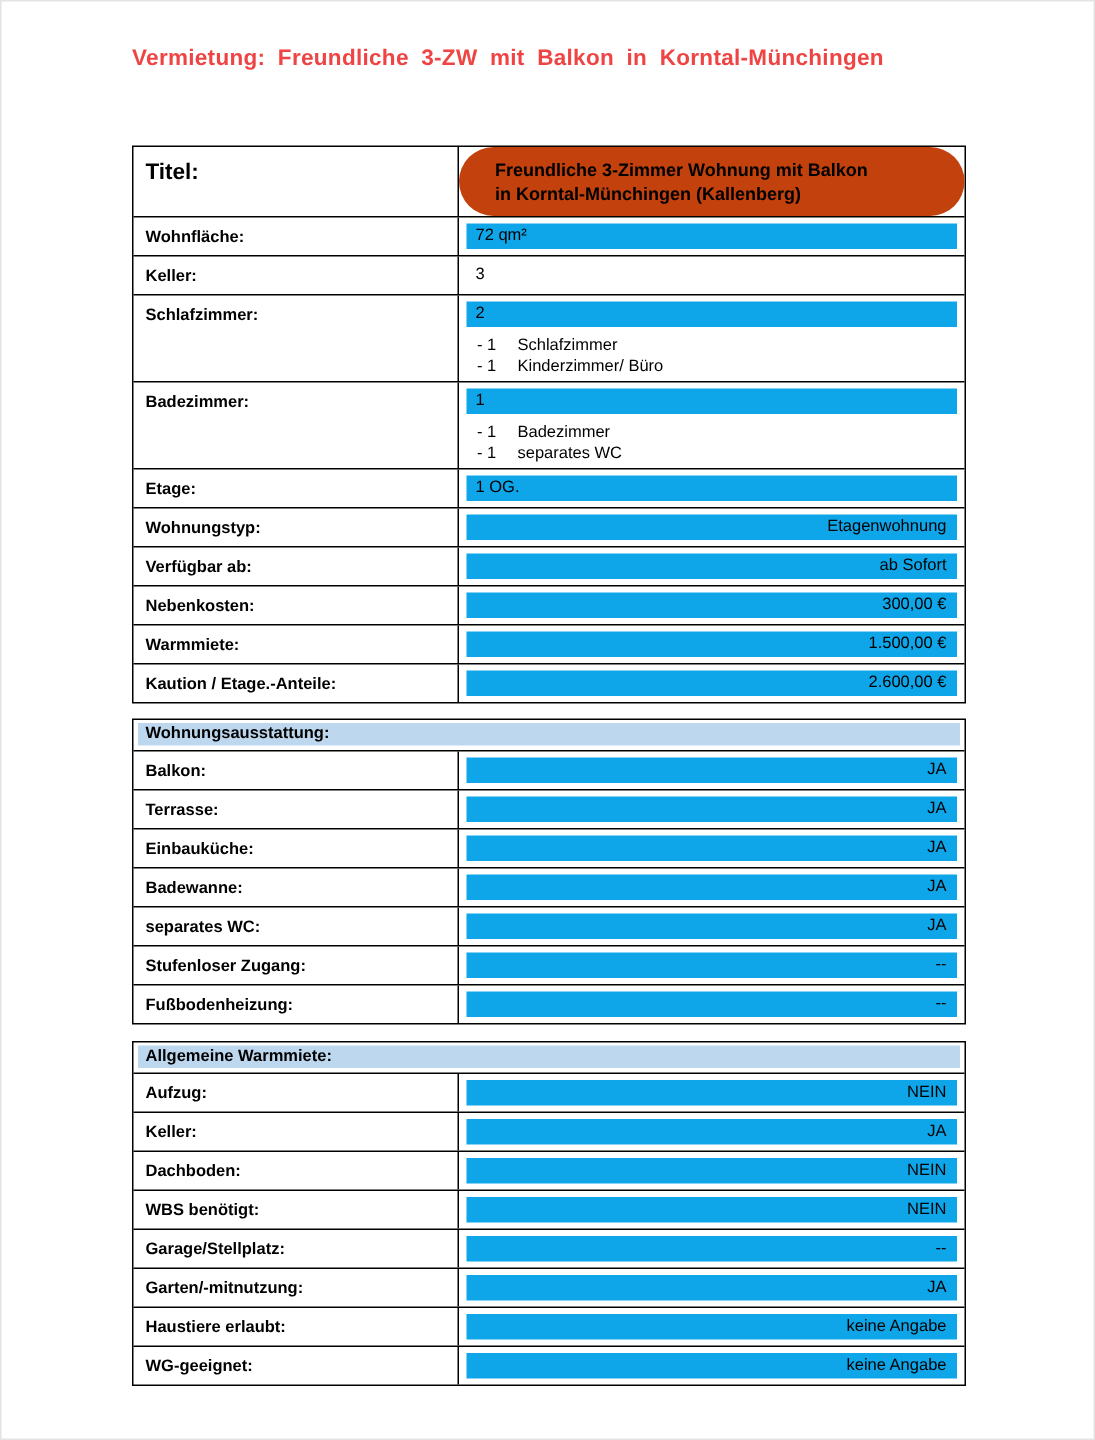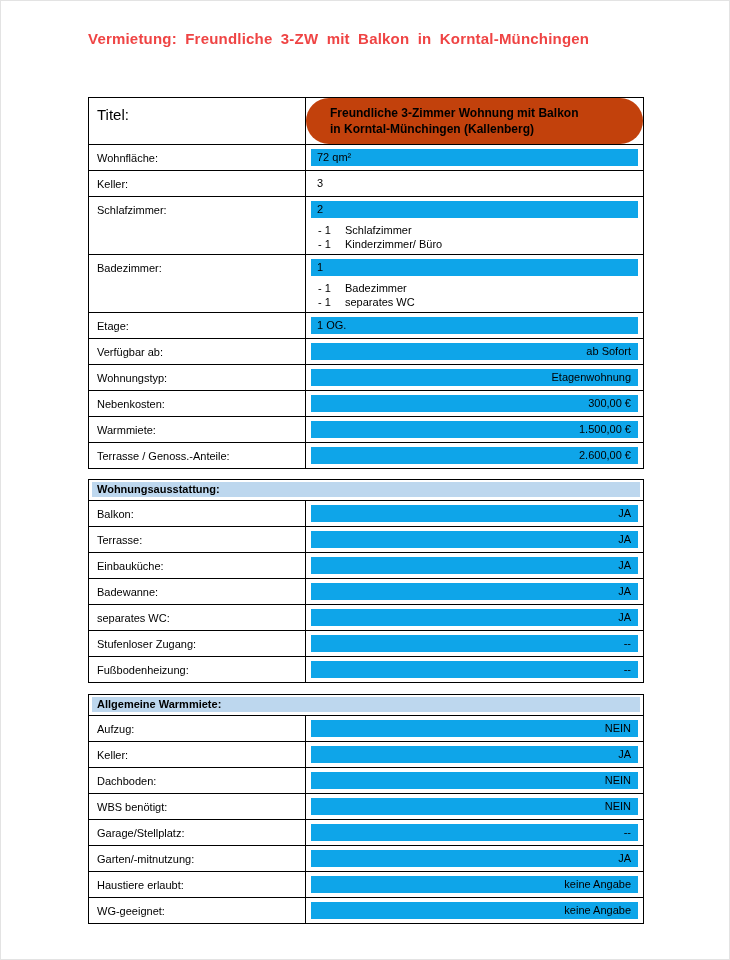--- a/index.html
+++ b/index.html
@@ -30,21 +30,21 @@
   .row { display: flex; border-top: 1px solid #000; }
   .row:first-child { border-top: none; }
   .row-std { height: 26px; }
   .row-tall { height: 58px; }
 
   .cell-label {
     width: 217px; flex: 0 0 217px;
     border-right: 1px solid #000;
     display: flex; align-items: center;
     padding-left: 8px;
-    font-weight: 400; font-size: 11px; text-align: center;
+    font-weight: 700; font-size: 11px; text-align: center;
   }
   .row-tall .cell-label { align-items: flex-start; padding-top: 7px; }
   .cell-value { flex: 1; min-width: 0; }
 
   .bar {
     background: #0ea5e9; height: 17px; margin: 4px 5px 0 5px;
     font-size: 11px; line-height: 17px; overflow: hidden;
   }
   .bar.left  { padding-left: 6px; text-align: left; }
   .bar.right { padding-right: 7px; text-align: right; }
@@ -135,49 +135,49 @@
     </div>
 
     <div class="row row-std">
       <div class="cell-label">Etage:</div>
       <div class="cell-value">
         <div class="bar left">1 OG.</div>
       </div>
     </div>
 
     <div class="row row-std">
+      <div class="cell-label">Wohnungstyp:</div>
+      <div class="cell-value">
+        <div class="bar right">Etagenwohnung</div>
+      </div>
+    </div>
+
+    <div class="row row-std">
       <div class="cell-label">Verfügbar ab:</div>
       <div class="cell-value">
         <div class="bar right">ab Sofort</div>
       </div>
     </div>
 
     <div class="row row-std">
-      <div class="cell-label">Wohnungstyp:</div>
-      <div class="cell-value">
-        <div class="bar right">Etagenwohnung</div>
-      </div>
-    </div>
-
-    <div class="row row-std">
       <div class="cell-label">Nebenkosten:</div>
       <div class="cell-value">
         <div class="bar right">300,00 €</div>
       </div>
     </div>
 
     <div class="row row-std">
       <div class="cell-label">Warmmiete:</div>
       <div class="cell-value">
         <div class="bar right">1.500,00 €</div>
       </div>
     </div>
 
     <div class="row row-std">
-      <div class="cell-label">Terrasse / Genoss.-Anteile:</div>
+      <div class="cell-label">Kaution / Etage.-Anteile:</div>
       <div class="cell-value">
         <div class="bar right">2.600,00 €</div>
       </div>
     </div>
 
   </div>
 
   <div class="tbl tbl-features">
 
     <div class="row section-header-row">

